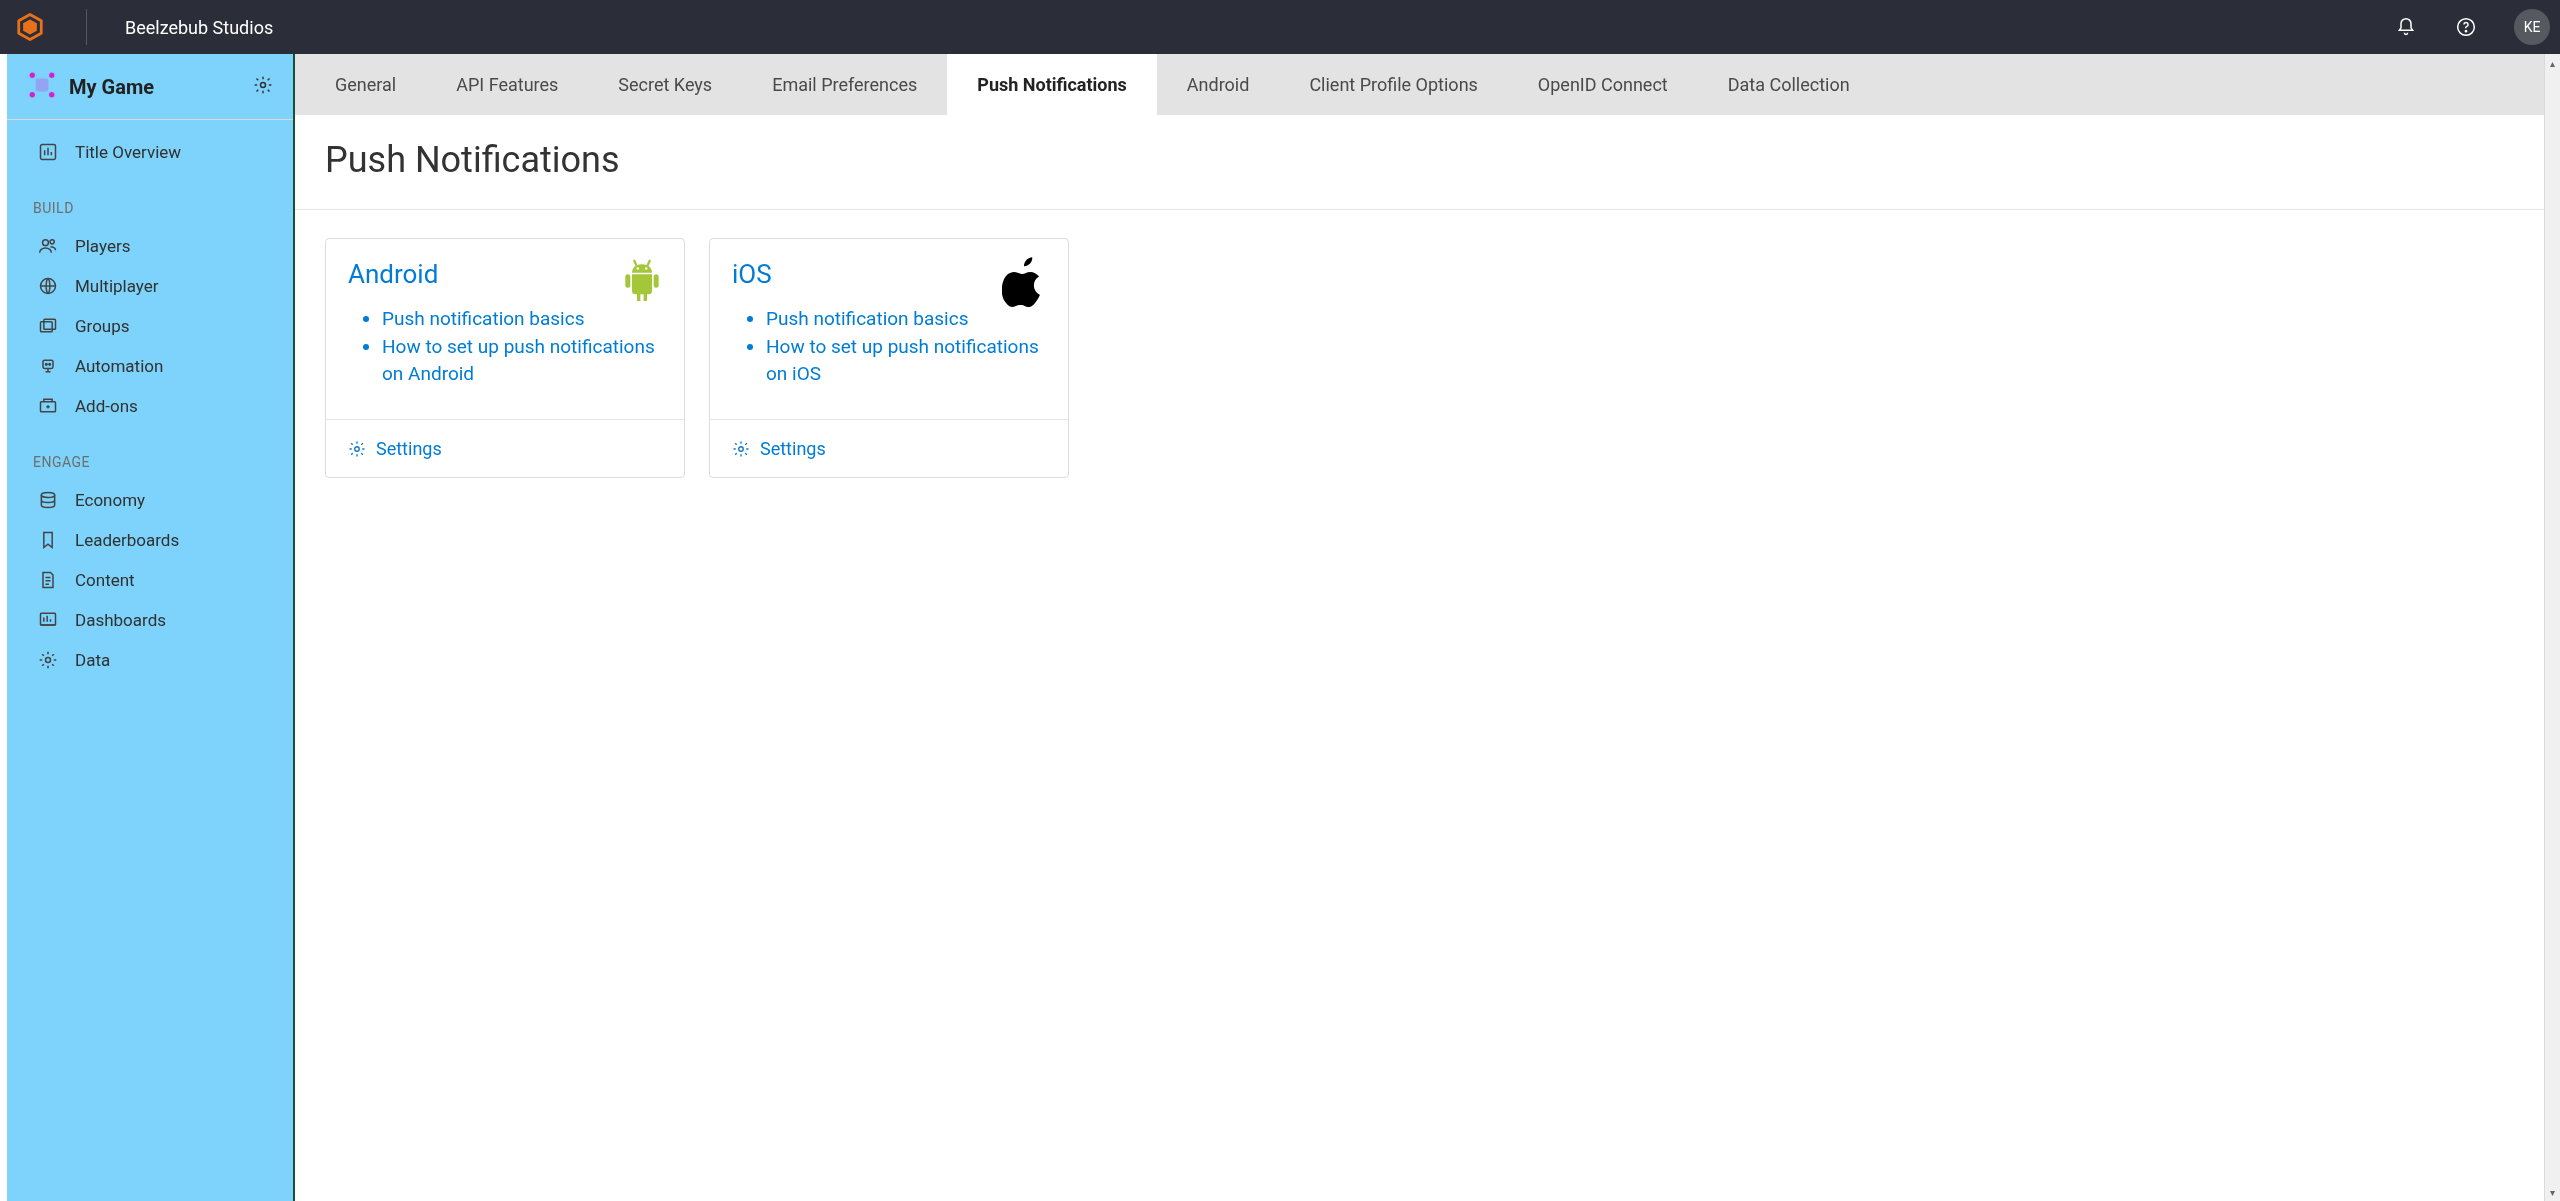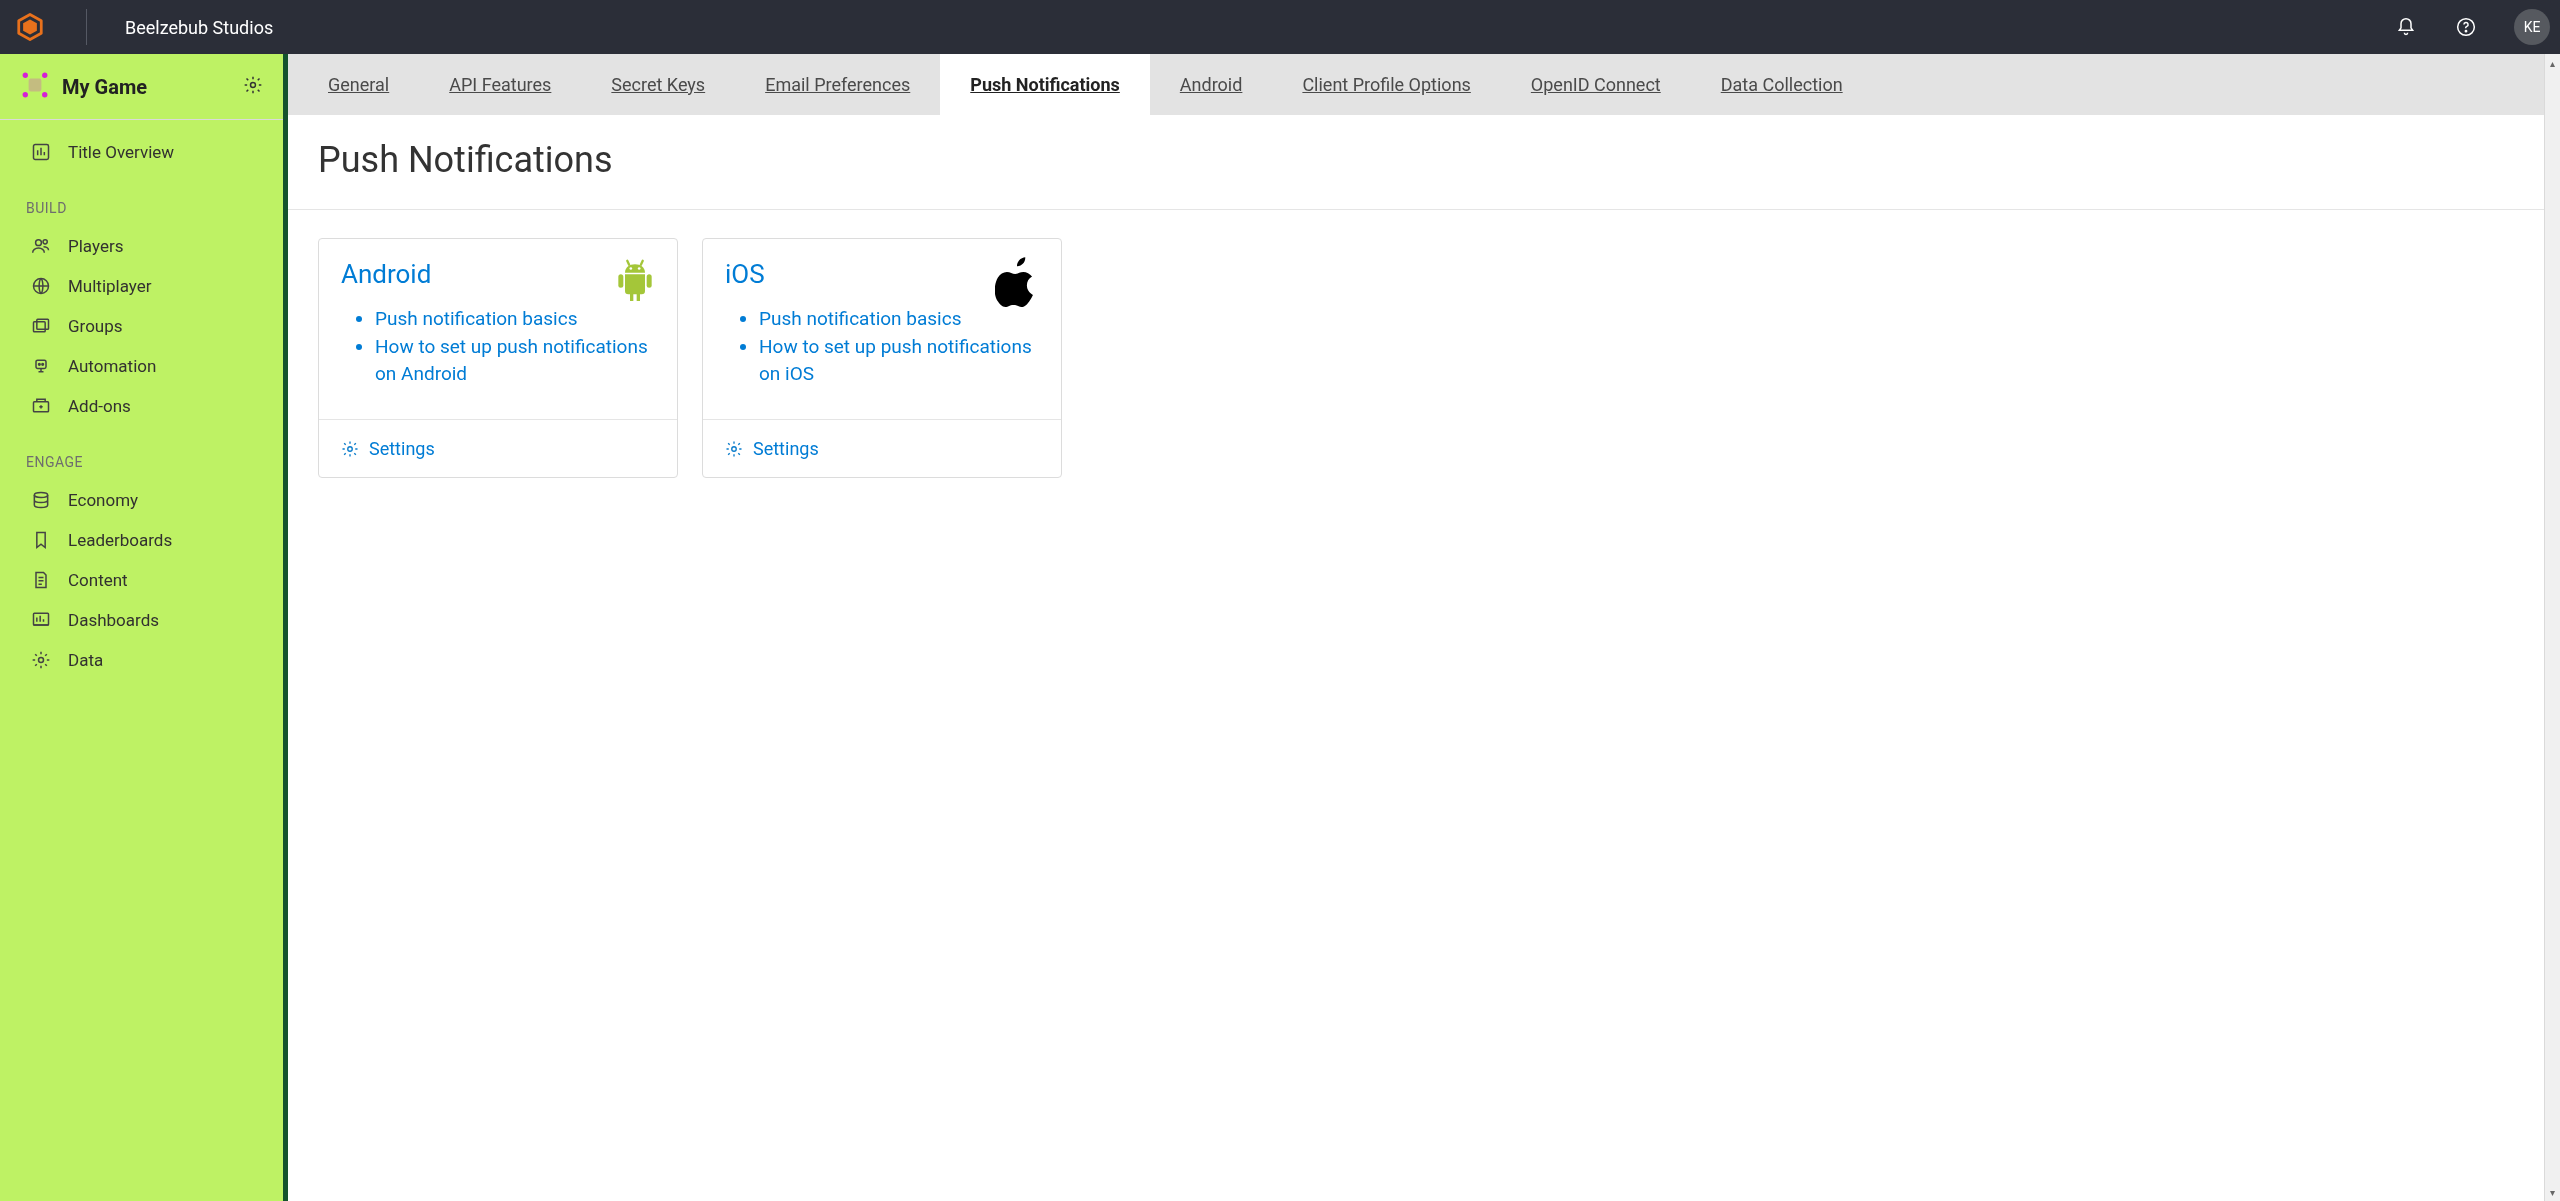--- a/index.html
+++ b/index.html
@@ -43,23 +43,24 @@
     color:#fff; display:flex; align-items:center; justify-content:center;
     font-size:14px; margin-left:8px; cursor:pointer;
   }
 
   
   .shell { display:flex; height: calc(100% - 54px); }
 
   
   .sidebar {
     width: 288px;
-    background:#bef264;
-    border-right:5px solid #14532d;
+    background:#7dd3fc;
+    border-right:2px solid #14532d;
     overflow-y:auto;
+    margin-left:7px;
   }
   .sidebar .game-header {
     display:flex; align-items:center; gap:14px;
     padding: 18px 20px 18px 22px;
     border-bottom:1px solid #DADADA;
   }
   .sidebar .game-header .app-icon { color:#D61FD6; }
   .sidebar .game-header .title { font-size:20px; font-weight:700; color:#222; flex:1; }
   .sidebar .game-header .gear { color:#333; cursor:pointer; }
 
@@ -80,21 +81,20 @@
 
   .tabs-row {
     background:#E3E3E3;
     display:flex; flex-wrap:wrap;
     padding: 0 10px;
   }
   .tabs-row .tab {
     padding: 20px 30px;
     font-size:18px; color:#4A4A4A; cursor:pointer;
     border-bottom: 0;
-    text-decoration: underline;
   }
   .tabs-row .tab.active {
     background:#fff; font-weight:700; color:#222;
   }
 
   .page-title-wrap {
     border-bottom:1px solid #E5E5E5;
     padding: 24px 30px 28px 30px;
   }
   .page-title { font-size:36px; font-weight:400; color:#333; }

